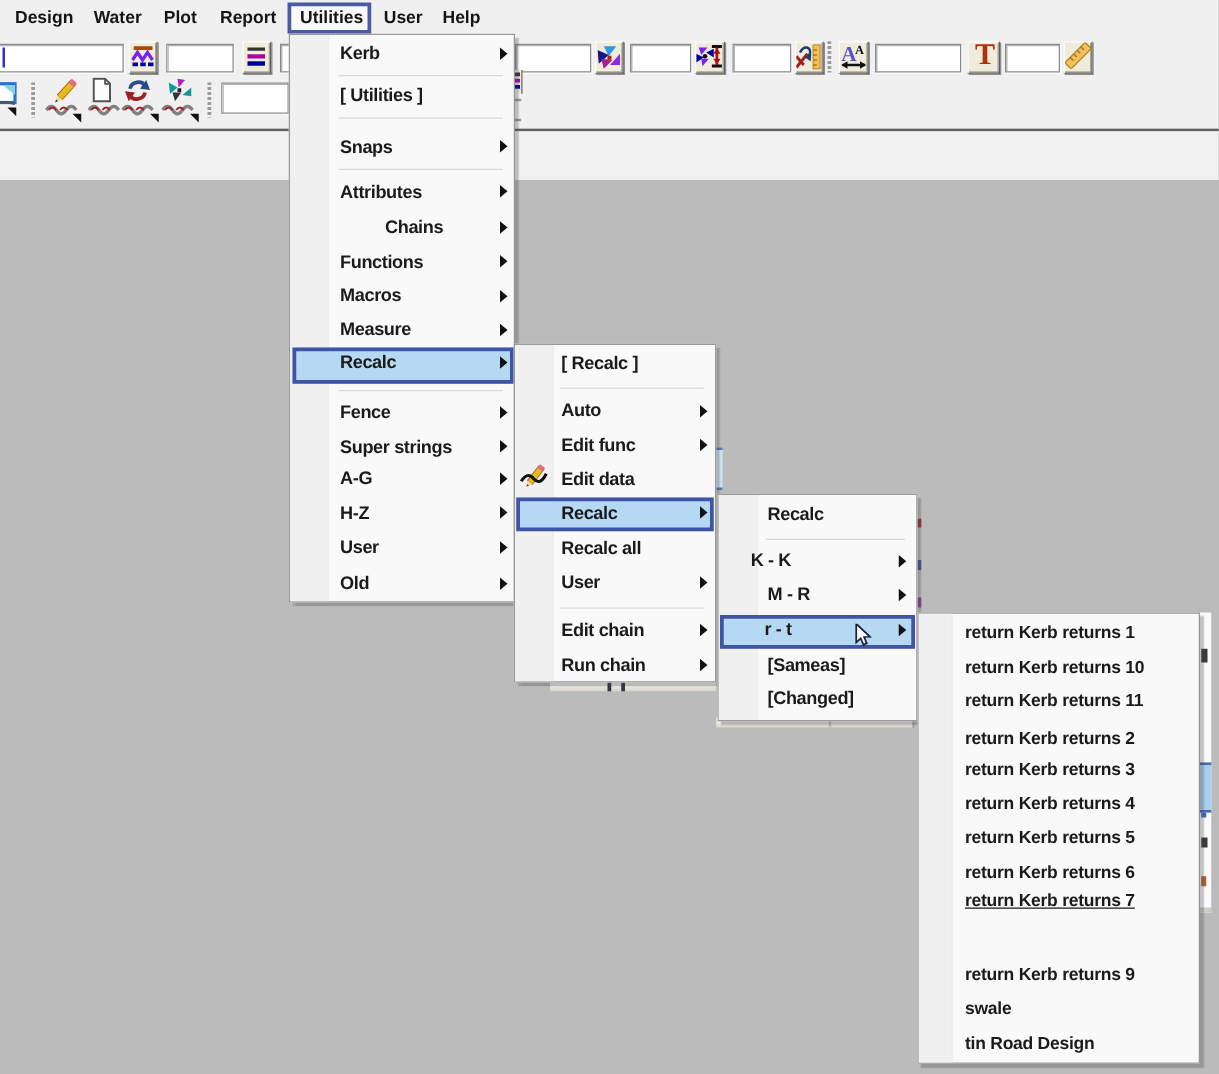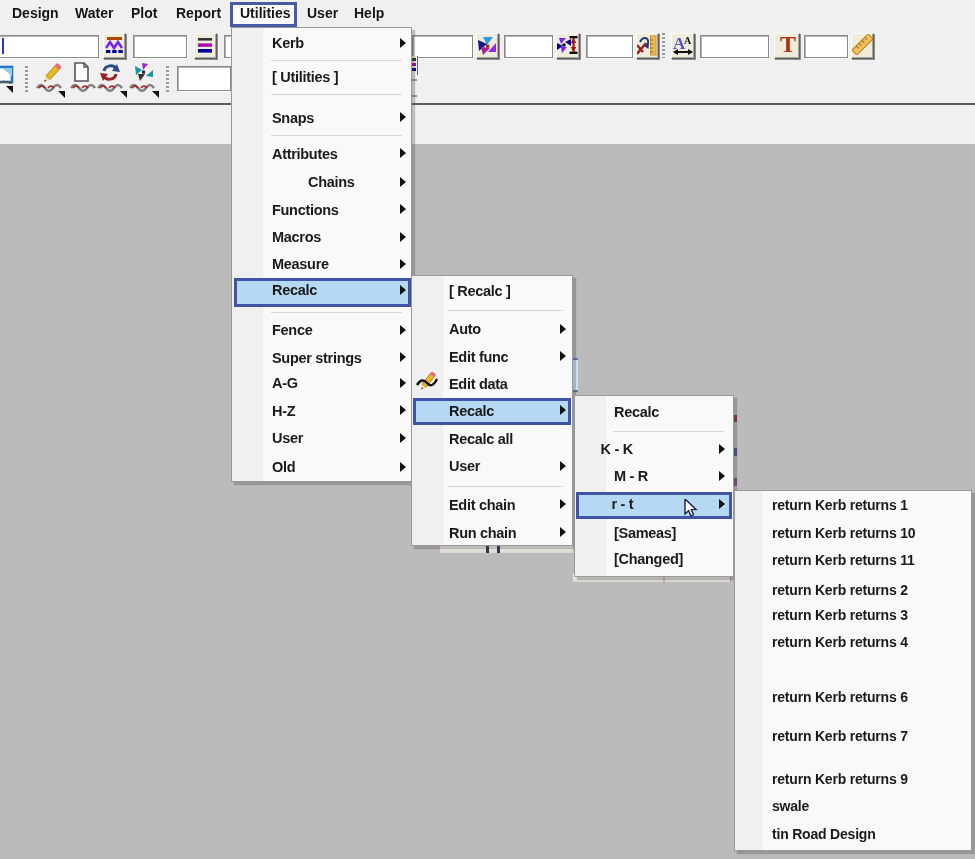--- a/index.html
+++ b/index.html
@@ -254,28 +254,29 @@
     <div class="mi" style="left:26px;top:40px;">K - K</div>
     <div class="arr" style="left:144.0px;top:47.5px;"></div>
     <div class="mi" style="left:39.5px;top:67px;">M - R</div>
     <div class="arr" style="left:144.0px;top:74.5px;"></div>
     <div class="hl" style="left:1px;top:95.5px;width:150px;height:21px;"></div>
     <div class="mi" style="left:37px;top:95px;">r - t</div>
     <div class="arr" style="left:144.0px;top:102.5px;"></div>
     <div class="mi" style="left:39.5px;top:124px;">[Sameas]</div>
     <div class="mi" style="left:39.5px;top:150px;">[Changed]</div>
   </div>
-<div class="menu m4" style="left:734px;top:489.5px;width:224px;height:359px;padding-left:12px;">
+<div class="menu m4" style="left:734px;top:489.5px;width:224px;height:359px;">
     <div class="gut" style="width:26px;"></div>
     <div class="mi" style="left:37px;top:1.8000000000000114px;">return Kerb returns 1</div>
     <div class="mi" style="left:37px;top:29.100000000000023px;">return Kerb returns 10</div>
     <div class="mi" style="left:37px;top:56.5px;">return Kerb returns 11</div>
     <div class="mi" style="left:37px;top:86px;text-align:right;">return Kerb returns 2</div>
     <div class="mi" style="left:37px;top:111.20000000000005px;">return Kerb returns 3</div>
     <div class="mi" style="left:37px;top:138.60000000000002px;">return Kerb returns 4</div>
+    <div class="mi" style="left:37px;top:165.89999999999998px;">return Kerb returns 5</div>
     <div class="mi" style="left:37px;top:193.29999999999995px;">return Kerb returns 6</div>
-    <div class="mi" style="left:37px;top:232px;">return Kerb returns 7</div>
+    <div class="mi" style="left:37px;top:216px;text-decoration:underline;">return Kerb returns 7</div>
     <div class="mi" style="left:37px;top:275.29999999999995px;">return Kerb returns 9</div>
     <div class="mi" style="left:37px;top:302.70000000000005px;">swale</div>
     <div class="mi" style="left:37px;top:330.0px;">tin Road Design</div>
   </div>
 <svg class="abs" style="left:684px;top:499px;" width="18" height="24">
 <polygon points="1,0 1,15 4.6,11.7 6.8,16.8 9.4,15.7 7.3,10.6 12,10.4" fill="#fff" stroke="#1a2340" stroke-width="1.4"></polygon>
 </svg>
 </body></html>

